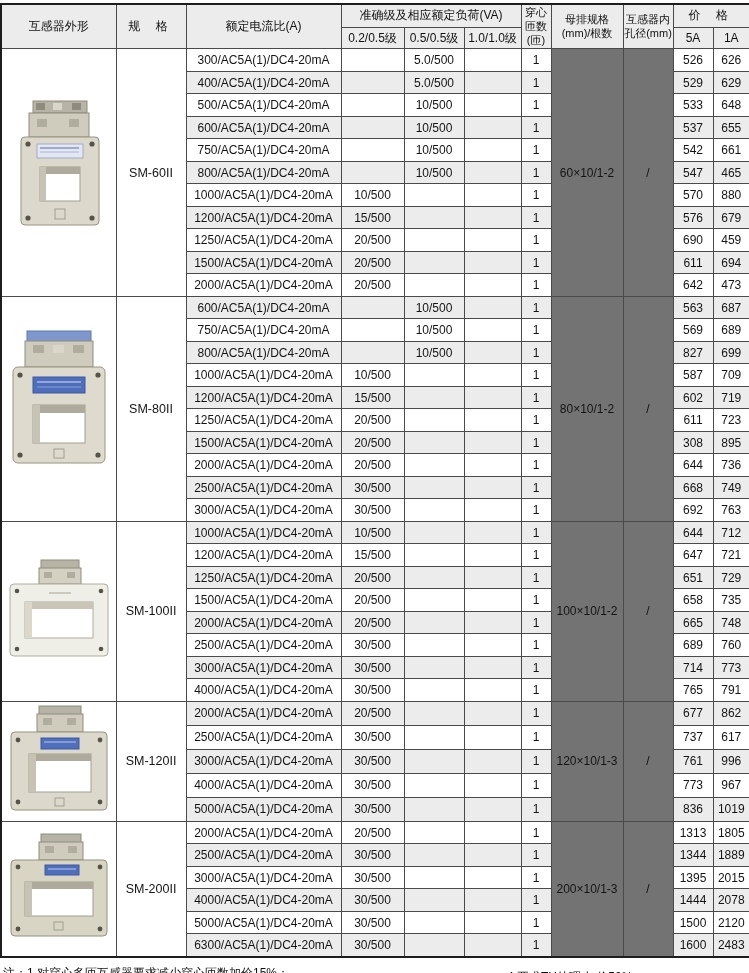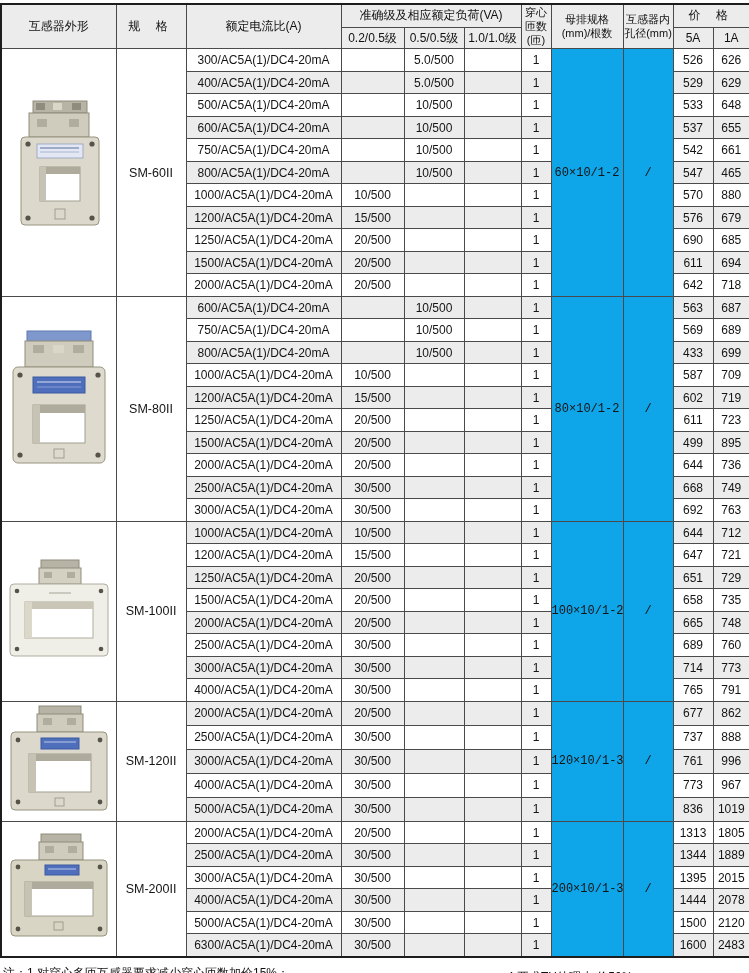--- a/index.html
+++ b/index.html
@@ -20,21 +20,21 @@
   }
   th.sp{letter-spacing:6px;}
   th.stack{white-space:pre-line;font-size:11px;line-height:1.25;}
   tbody td{
     height:21.5px;font-size:12px;text-align:center;vertical-align:middle;
     white-space:nowrap;overflow:hidden;background:#ffffff;
   }
   tbody td.alt{background:#ececec;}
   td.img-cell{background:#ffffff;text-align:center;vertical-align:middle;}
   td.spec-cell{font-size:12.5px;background:#ffffff;}
-  td.group-cell{font-size:12px;background:#0ea5e9;font-family:Liberation Mono, monospace;}
+  td.group-cell{font-size:12px;background:#737373;}
   .notes{position:relative;margin:6px 0 0 3px;font-size:12px;line-height:19px;color:#101010;}
   .notes-left div{white-space:nowrap;}
   .notes-right{position:absolute;left:504px;top:3px;line-height:21.5px;}
   .notes-right div{white-space:nowrap;}
 </style>
 </head>
 <body>
 
 <div class="page">
 
@@ -172,39 +172,39 @@
           <td class="alt">576</td>
           <td class="alt">679</td>
         </tr>
         <tr>
           <td>1250/AC5A(1)/DC4-20mA</td>
           <td>20/500</td>
           <td></td>
           <td></td>
           <td>1</td>
           <td>690</td>
-          <td>685</td>
+          <td>459</td>
         </tr>
         <tr>
           <td class="alt">1500/AC5A(1)/DC4-20mA</td>
           <td class="alt">20/500</td>
           <td class="alt"></td>
           <td class="alt"></td>
           <td class="alt">1</td>
           <td class="alt">611</td>
           <td class="alt">694</td>
         </tr>
         <tr>
           <td>2000/AC5A(1)/DC4-20mA</td>
           <td>20/500</td>
           <td></td>
           <td></td>
           <td>1</td>
           <td>642</td>
-          <td>718</td>
+          <td>473</td>
         </tr>
         <tr>
           <td class="img-cell" rowspan="10"><svg width="104" height="164" viewBox="0 0 104 164">
               <rect x="20" y="6" width="64" height="12" fill="#7e97cc" stroke="#5f79ad"></rect>
               <rect x="18" y="16" width="68" height="26" fill="#cfccbe" stroke="#8f8c7c"></rect>
               <rect x="26" y="20" width="11" height="8" fill="#b0ad9e"></rect>
               <rect x="46" y="20" width="11" height="8" fill="#dad7c9"></rect>
               <rect x="66" y="20" width="11" height="8" fill="#b0ad9e"></rect>
               <rect x="6" y="42" width="92" height="96" rx="5" fill="#dedbce" stroke="#97947f"></rect>
               <rect x="26" y="52" width="52" height="16" fill="#4f6fbd" stroke="#3d5aa0"></rect>
@@ -238,21 +238,21 @@
           <td>1</td>
           <td>569</td>
           <td>689</td>
         </tr>
         <tr>
           <td class="alt">800/AC5A(1)/DC4-20mA</td>
           <td class="alt"></td>
           <td class="alt">10/500</td>
           <td class="alt"></td>
           <td class="alt">1</td>
-          <td class="alt">433</td>
+          <td class="alt">827</td>
           <td class="alt">699</td>
         </tr>
         <tr>
           <td>1000/AC5A(1)/DC4-20mA</td>
           <td>10/500</td>
           <td></td>
           <td></td>
           <td>1</td>
           <td>587</td>
           <td>709</td>
@@ -274,21 +274,21 @@
           <td>1</td>
           <td>611</td>
           <td>723</td>
         </tr>
         <tr>
           <td class="alt">1500/AC5A(1)/DC4-20mA</td>
           <td class="alt">20/500</td>
           <td class="alt"></td>
           <td class="alt"></td>
           <td class="alt">1</td>
-          <td class="alt">499</td>
+          <td class="alt">308</td>
           <td class="alt">895</td>
         </tr>
         <tr>
           <td>2000/AC5A(1)/DC4-20mA</td>
           <td>20/500</td>
           <td></td>
           <td></td>
           <td>1</td>
           <td>644</td>
           <td>736</td>
@@ -430,21 +430,21 @@
           <td class="alt">677</td>
           <td class="alt">862</td>
         </tr>
         <tr>
           <td>2500/AC5A(1)/DC4-20mA</td>
           <td>30/500</td>
           <td></td>
           <td></td>
           <td>1</td>
           <td>737</td>
-          <td>888</td>
+          <td>617</td>
         </tr>
         <tr>
           <td class="alt">3000/AC5A(1)/DC4-20mA</td>
           <td class="alt">30/500</td>
           <td class="alt"></td>
           <td class="alt"></td>
           <td class="alt">1</td>
           <td class="alt">761</td>
           <td class="alt">996</td>
         </tr>

